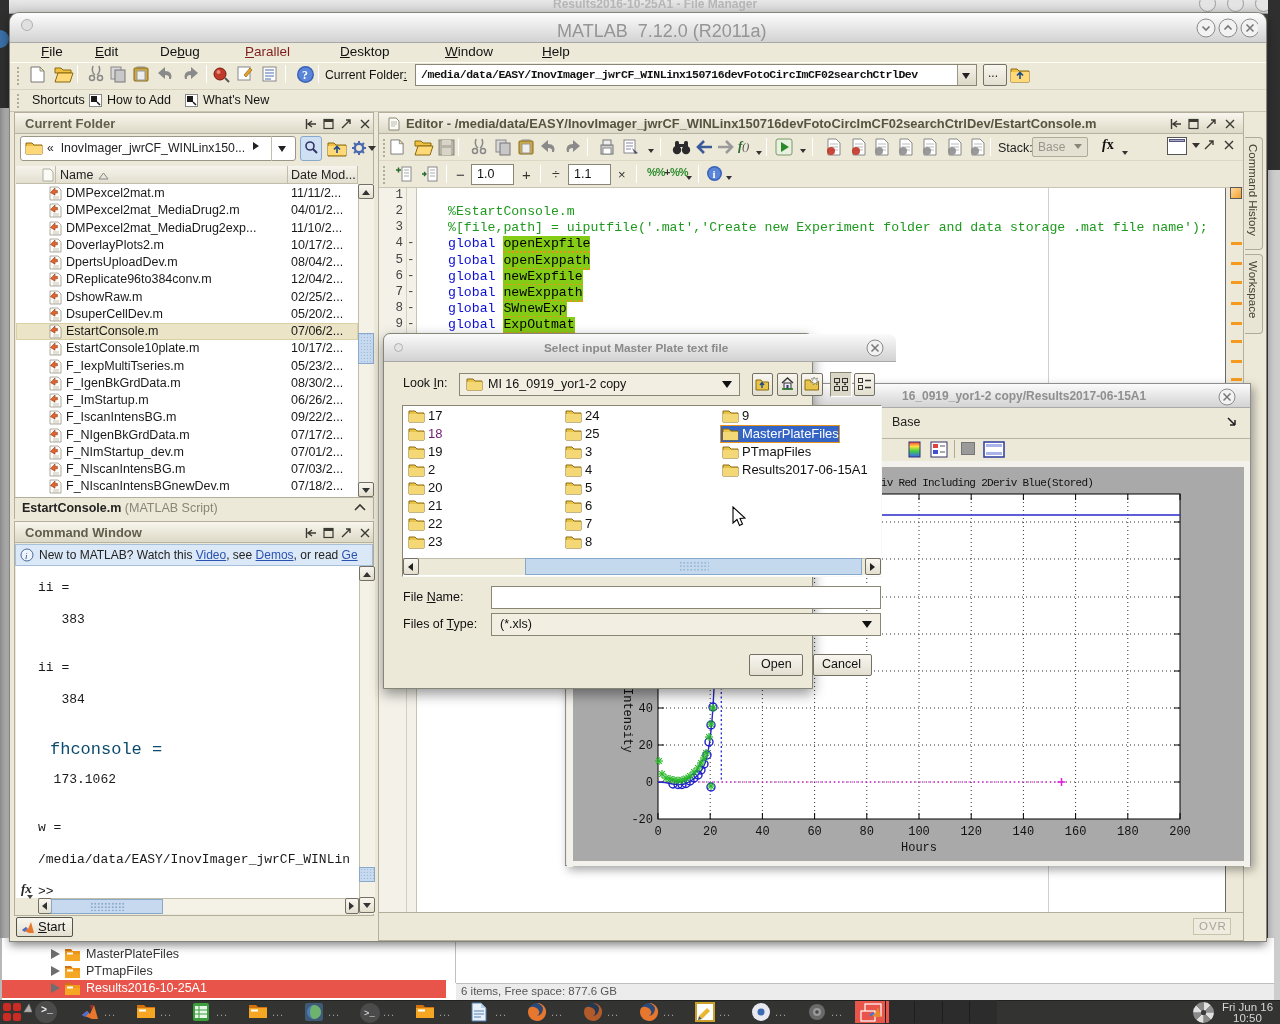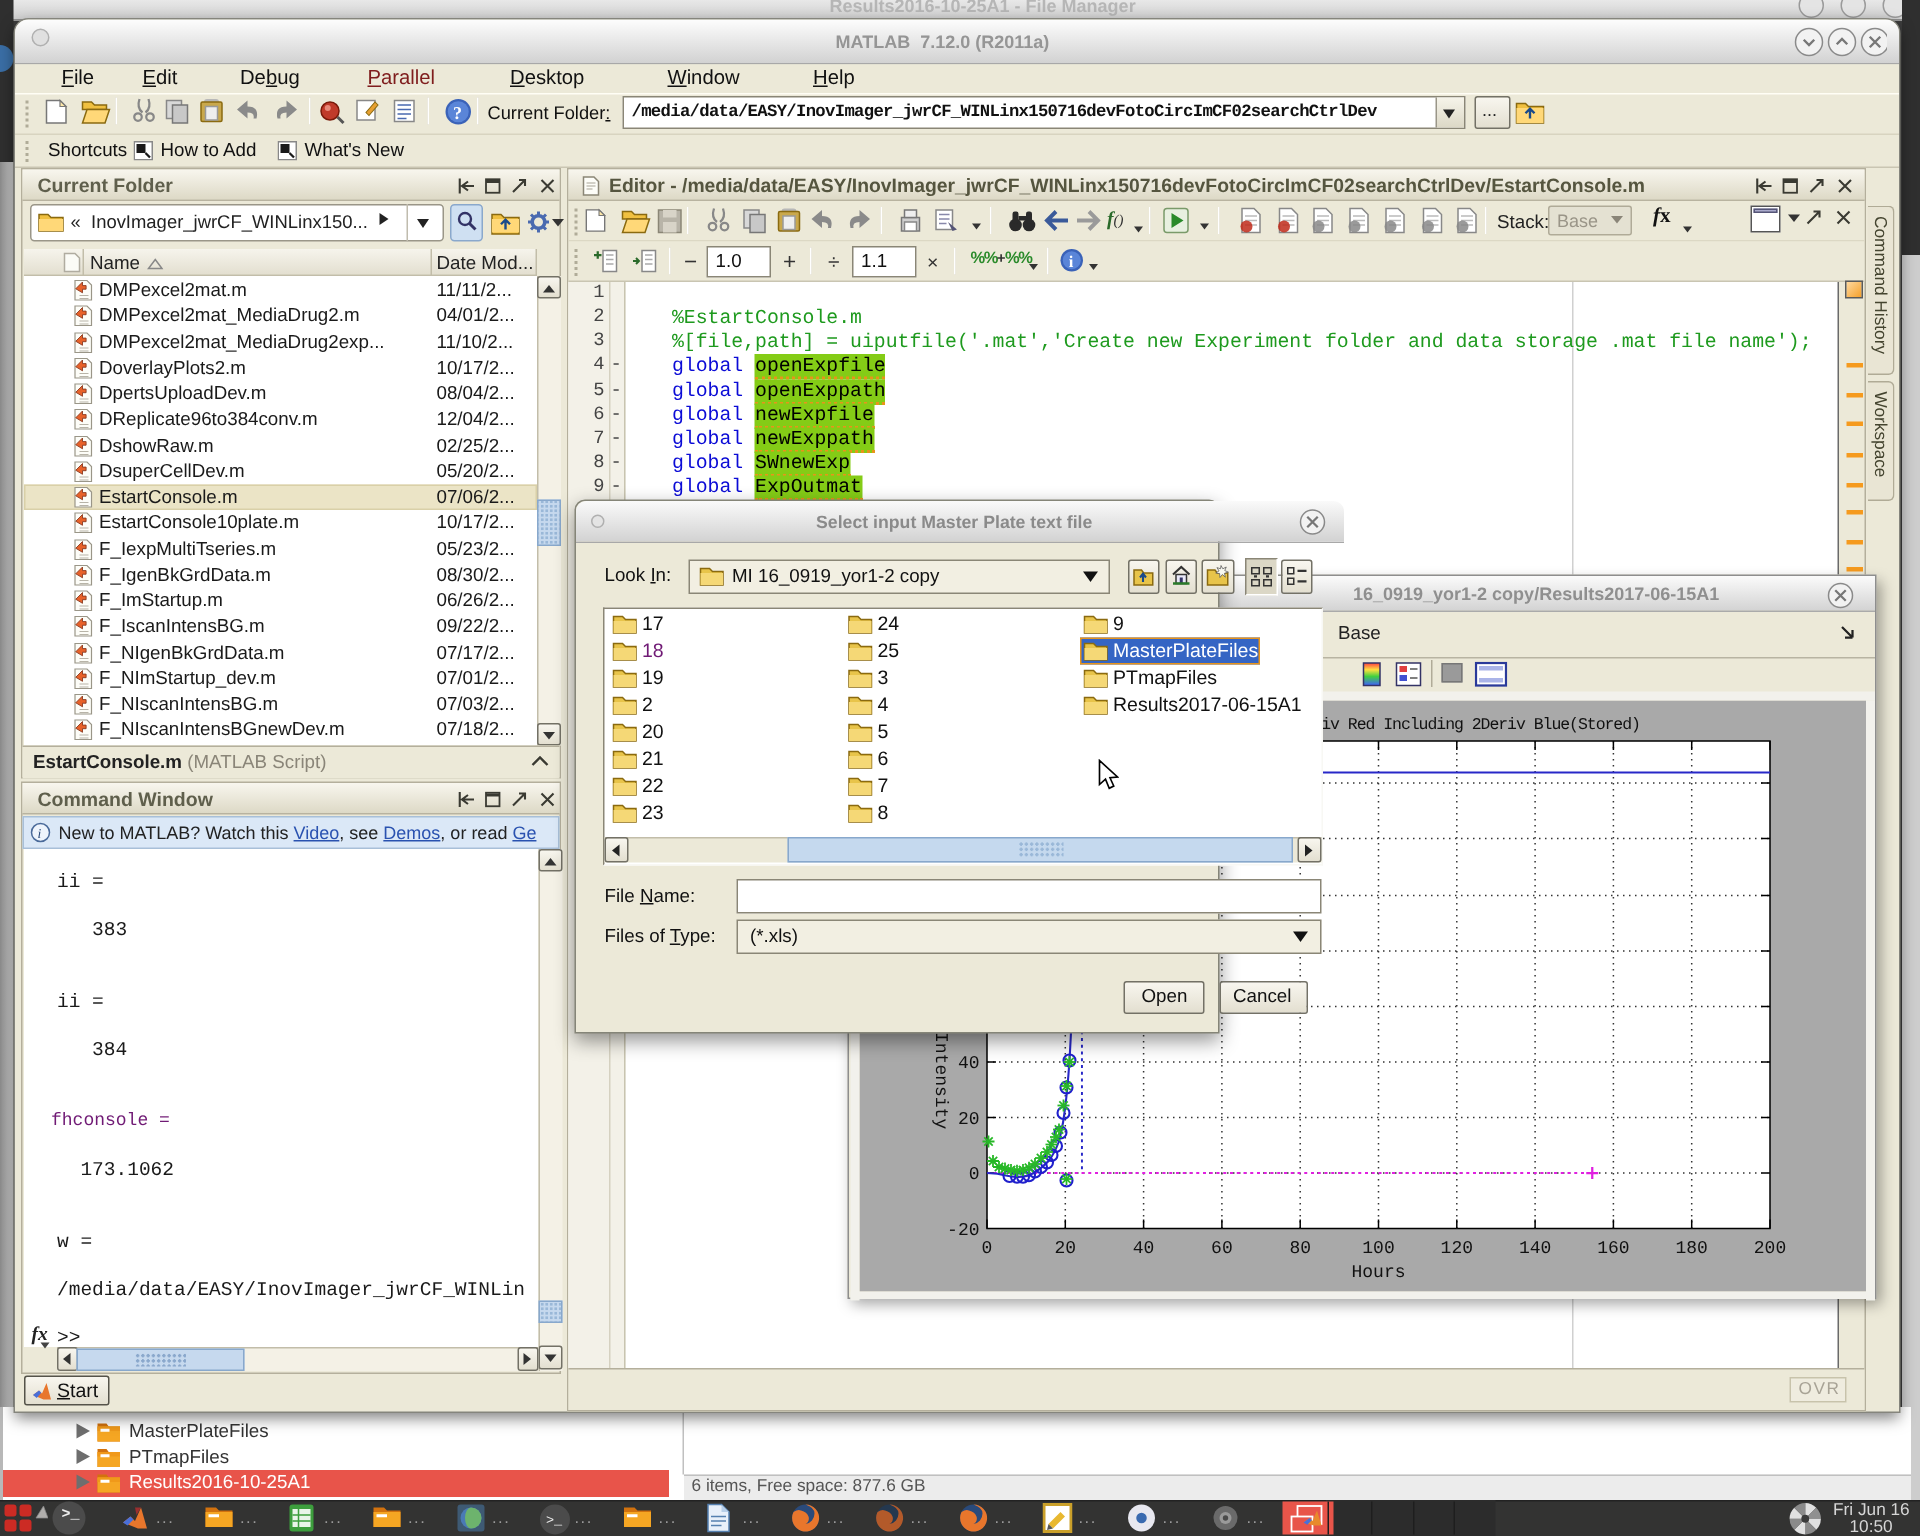--- a/index.html
+++ b/index.html
@@ -196,21 +196,21 @@
       <path d="M11 11 L4 4 A10 10 0 0 1 11 1 z" fill="#8a8a8a"></path>
     </g>
     <circle cx="11" cy="11" r="2.5" fill="#3a3a3a"></circle>
   </svg>
 <div class="a nw" style="left:1222px;top:1001px;font-size:11.5px;color:#d6d6d6">Fri Jun 16</div>
 <div class="a nw" style="left:1233px;top:1012px;font-size:11.5px;color:#d6d6d6">10:50</div>
 
 <div id="mw" class="a" style="left:10px;top:13px;width:1256px;height:928px;background:#ece9d8;border-radius:9px 9px 0 0;box-shadow:0 0 0 1px #85857d,0 4px 10px rgba(0,0,0,0.5)">
 <div class="a" style="left:0;top:0;width:1256px;height:30px;background:linear-gradient(#fdfdfd,#d2d2d2);border-radius:9px 9px 0 0;border-bottom:1px solid #a8a8a8"></div>
 <div class="a" style="left:11px;top:6px;width:12px;height:12px;border-radius:50%;border:1px solid #b0b0b0;background:#e0e0e0"></div>
-<div class="a nw" style="left:547px;top:8px;font-size:12px;font-weight:bold;color:#959595">MATLAB&nbsp; 7.12.0 (R2011a)</div>
+<div class="a nw" style="left:547px;top:8px;font-size:18px;font-weight:normal;color:#959595">MATLAB&nbsp; 7.12.0 (R2011a)</div>
 <svg class="a" style="left:1186px;top:5px" width="62" height="20" viewBox="0 0 62 20">
 <g fill="none" stroke="#8a8a8a">
         <circle cx="10" cy="10" r="9" fill="#f2f2f2"></circle>
         <circle cx="32" cy="10" r="9" fill="#f2f2f2"></circle>
         <circle cx="54" cy="10" r="9" fill="#f2f2f2"></circle>
 <path d="M6.5 8.5 l3.5 3.5 l3.5 -3.5" stroke-width="1.6" stroke="#777"></path>
         <path d="M28.5 11.5 l3.5 -3.5 l3.5 3.5" stroke-width="1.6" stroke="#777"></path>
         <path d="M50.5 6.5 l7 7 M57.5 6.5 l-7 7" stroke-width="1.6" stroke="#777"></path>
       </g>
     </svg>
@@ -490,21 +490,21 @@
 <svg class="a" style="left:10px;top:535px" width="14" height="14" viewBox="0 0 14 14">
       <circle cx="7" cy="7" r="6" fill="#eef4fc" stroke="#4a6a9a"></circle>
       <text x="5" y="10.5" font-size="9" font-style="italic" font-family="Liberation Serif,serif" fill="#2a4a7a">i</text>
     </svg>
 <div class="a nw" style="left:29px;top:535px;font-size:12px;color:#222;width:330px;overflow:hidden">New to MATLAB? Watch this <span style="color:#2a52b0"><u>Video</u></span>, see <span style="color:#2a52b0"><u>Demos</u></span>, or read <span style="color:#2a52b0"><u>Ge</u></span></div>
 <div class="a" style="left:6px;top:553px;width:343px;height:332px;background:#fff"></div>
 <div class="a nw mono" style="left:28px;top:567px;font-size:13px;color:#1a1a1a;white-space:pre">ii =</div>
     <div class="a nw mono" style="left:28px;top:599px;font-size:13px;color:#1a1a1a;white-space:pre">   383</div>
     <div class="a nw mono" style="left:28px;top:647px;font-size:13px;color:#1a1a1a;white-space:pre">ii =</div>
     <div class="a nw mono" style="left:28px;top:679px;font-size:13px;color:#1a1a1a;white-space:pre">   384</div>
-    <div class="a nw mono" style="left:24px;top:727px;font-size:12px;color:#701a75;white-space:pre">fhconsole =</div>
+    <div class="a nw mono" style="left:40px;top:727px;font-size:17px;color:#0c4a6e;white-space:pre">fhconsole =</div>
     <div class="a nw mono" style="left:28px;top:759px;font-size:13px;color:#1a1a1a;white-space:pre">  173.1062</div>
     <div class="a nw mono" style="left:28px;top:807px;font-size:13px;color:#1a1a1a;white-space:pre">w =</div>
     <div class="a nw mono" style="left:28px;top:839px;font-size:13px;color:#1a1a1a;white-space:pre">/media/data/EASY/InovImager_jwrCF_WINLin</div>
 <div class="a nw" style="left:11px;top:868px;font-size:13px;color:#222;font-style:italic;font-family:'Liberation Serif',serif;font-weight:bold"><i>f</i>x</div>
 <div class="a" style="left:17px;top:882px;width:0;height:0;border-top:4px solid #444;border-left:3px solid transparent;border-right:3px solid transparent"></div>
 <div class="a nw mono" style="left:28px;top:871px;font-size:13px;color:#1a1a1a">&gt;&gt;</div>
 
 <div class="a" style="left:349px;top:553px;width:16px;height:348px;background:#f4f1e6;border-left:1px solid #c2bda9"></div>
 <div class="a btn3d" style="left:349px;top:553px;width:16px;height:15px"></div>
 <div class="a" style="left:353px;top:559px;width:0;height:0;border-bottom:5px solid #333;border-left:4px solid transparent;border-right:4px solid transparent"></div>

